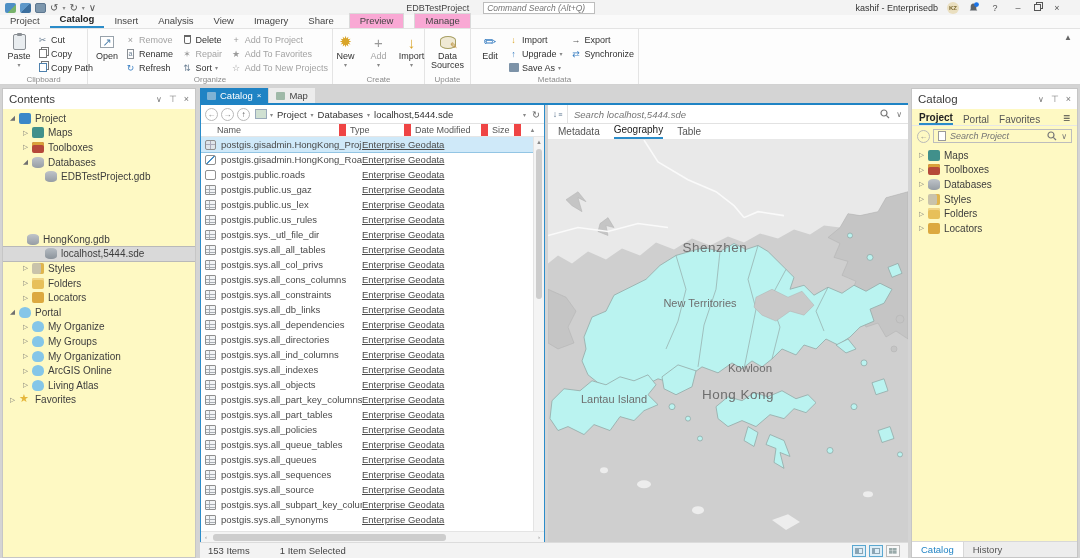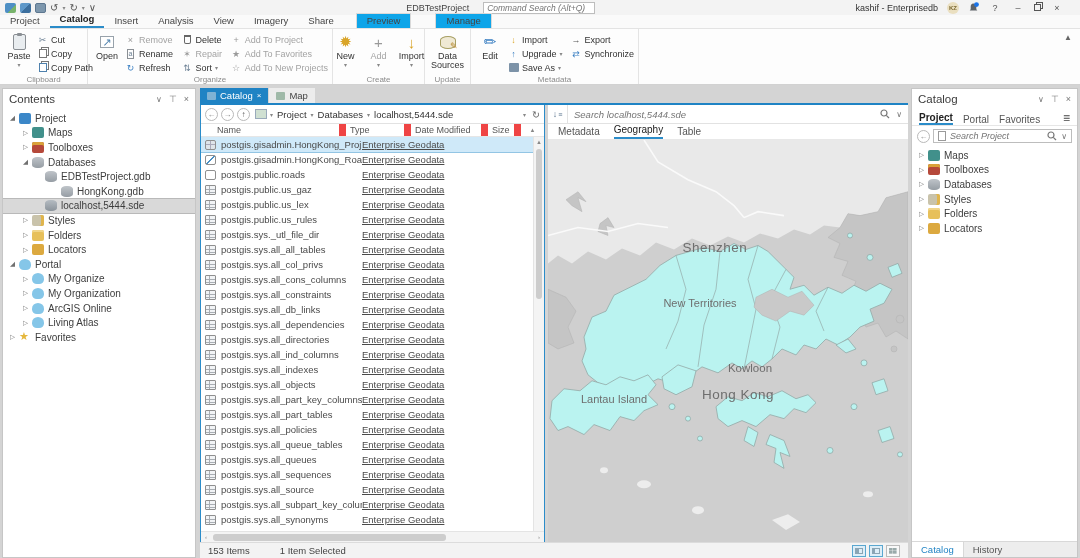--- a/index.html
+++ b/index.html
@@ -19,21 +19,21 @@
   #cmd-search input{border:none;outline:none;width:100%;font-size:8.5px;font-style:italic;color:#9a9a9a;background:transparent;}
   .tb-right{margin-left:auto;display:flex;align-items:center;gap:9px;padding-right:16px;}
   .avatar{width:12px;height:12px;border-radius:50%;background:#eadfc0;color:#7c6a33;font-size:6px;display:flex;align-items:center;justify-content:center;font-weight:bold;}
   .winbtn{color:#555;font-size:9px;width:14px;text-align:center;}
   .restore-glyph{width:7px;height:7px;border:1px solid #555;display:inline-block;position:relative;background:#f3f3f3;box-shadow:2px -2px 0 -1px #f3f3f3,2px -2px 0 0 #555;}
 
   
   #ribbontabs{position:absolute;left:0;top:15px;width:1080px;height:14px;background:#fafafa;display:flex;align-items:flex-end;font-size:9.5px;border-bottom:1px solid #e3e3e3;}
   .rtab{padding:1px 10px 2px 10px;color:#444;}
   .rtab.active{color:#222;font-weight:bold;border-bottom:2px solid #2b8cc9;}
-  .rtab.contextual{background:#0ea5e9;border:1px solid #d9d9d9;border-bottom:none;margin:0 12px;}
+  .rtab.contextual{background:#f9a8d4;border:1px solid #d9d9d9;border-bottom:none;margin:0 5px;}
 
   
   #ribbon{position:absolute;left:0;top:29px;width:1080px;height:56px;background:#fdfdfd;border-bottom:1px solid #d2d2d2;display:flex;}
   .rgroup{position:relative;height:100%;border-right:1px solid #e4e4e4;padding:2px 4px 11px 4px;display:flex;align-items:flex-start;gap:3px;}
   .glabel{position:absolute;left:0;right:0;bottom:0;text-align:center;font-size:8px;color:#8a8a8a;}
   .bigbtn{display:flex;flex-direction:column;align-items:center;justify-content:flex-start;padding:1px 3px;font-size:9px;color:#333;min-width:30px;}
   .bigbtn .bicon{height:20px;display:flex;align-items:center;justify-content:center;font-size:15px;}
   .bigbtn .blabel{text-align:center;line-height:9px;}
   .smallcol{display:flex;flex-direction:column;justify-content:flex-start;gap:1px;padding-top:2px;}
   .sbtn{display:flex;align-items:center;gap:3px;font-size:9px;color:#333;height:13px;white-space:nowrap;}
@@ -45,21 +45,21 @@
   .clipboard-ic{width:13px;height:16px;border:1px solid #8a8f94;border-radius:2px;background:#e9edf0;position:relative;}
   .clipboard-ic::before{content:"";position:absolute;left:3px;top:-2px;width:5px;height:3px;background:#8a8f94;border-radius:1px;}
   .copy-ic{width:8px;height:9px;border:1px solid #777;background:#fff;box-shadow:2px -2px 0 -1px #fdfdfd,2px -2px 0 0 #777;}
   .openbox-ic{width:14px;height:12px;border:1px solid #98a2ab;position:relative;color:#4e81ad;font-size:11px;line-height:10px;text-align:center;background:#fff;}
   .cyl{width:16px;height:13px;background:#efe9d4;border:1px solid #a79f63;border-radius:8px/4px;position:relative;}
   .cyl::after{content:"\270E";position:absolute;right:-3px;bottom:-3px;font-size:9px;color:#b5862c;}
   .floppy{width:10px;height:9px;background:#7d93a8;border-radius:1px;display:inline-block;}
   .ribbon-collapse{margin-left:auto;align-self:flex-start;color:#666;font-size:8px;padding:4px 8px;}
 
   
-  .panel{position:absolute;top:88px;height:470px;background:#ffffff;border:1px solid #c6c6c6;display:flex;flex-direction:column;}
+  .panel{position:absolute;top:88px;height:470px;background:#fef9c3;border:1px solid #c6c6c6;display:flex;flex-direction:column;}
   .phead{height:20px;display:flex;align-items:center;padding:0 6px;font-size:11.5px;color:#3c3c3c;background:#fff;}
   .phead .pctl{margin-left:auto;display:flex;gap:7px;color:#777;font-size:9px;align-items:center;}
 
   
   .tree{flex:1;overflow:hidden;padding-top:2px;}
   .titem{display:flex;align-items:center;height:14.6px;font-size:10px;color:#3d3d3d;white-space:nowrap;}
   .titem.selected{background:#d9d9d9;outline:1px solid #b9b9b9;}
   .twist{width:11px;flex:none;text-align:center;color:#707070;font-size:6.5px;}
   .exp-open::before{content:"\25E2";}
   .exp-closed::before{content:"\25B7";}
@@ -403,21 +403,21 @@
       <div class="titem" style="padding-left: 17px;">
         <span class="twist exp-open"></span>
         <span class="tico ico-database"></span>
         <span>Databases</span>
       </div>
       <div class="titem" style="padding-left: 30px;">
         <span class="twist exp-none"></span>
         <span class="tico ico-gdb-default"></span>
         <span>EDBTestProject.gdb</span>
       </div>
-      <div class="titem" style="padding-left: 46px;">
+      <div class="titem" style="padding-left: 12px; margin-top: 48px;">
         <span class="twist exp-none"></span>
         <span class="tico ico-gdb"></span>
         <span>HongKong.gdb</span>
       </div>
       <div class="titem selected" style="padding-left: 30px;">
         <span class="twist exp-none"></span>
         <span class="tico ico-sde"></span>
         <span>localhost,5444.sde</span>
       </div>
       <div class="titem" style="padding-left: 17px;">
@@ -437,20 +437,25 @@
       </div>
       <div class="titem" style="padding-left: 4px;">
         <span class="twist exp-open"></span>
         <span class="tico ico-portal"></span>
         <span>Portal</span>
       </div>
       <div class="titem" style="padding-left: 17px;">
         <span class="twist exp-closed"></span>
         <span class="tico ico-my-favorites"></span>
         <span>My Organize</span>
+      </div>
+      <div class="titem" style="padding-left: 17px;">
+        <span class="twist exp-closed"></span>
+        <span class="tico ico-my-groups"></span>
+        <span>My Groups</span>
       </div>
       <div class="titem" style="padding-left: 17px;">
         <span class="twist exp-closed"></span>
         <span class="tico ico-my-org"></span>
         <span>My Organization</span>
       </div>
       <div class="titem" style="padding-left: 17px;">
         <span class="twist exp-closed"></span>
         <span class="tico ico-agol"></span>
         <span>ArcGIS Online</span>

